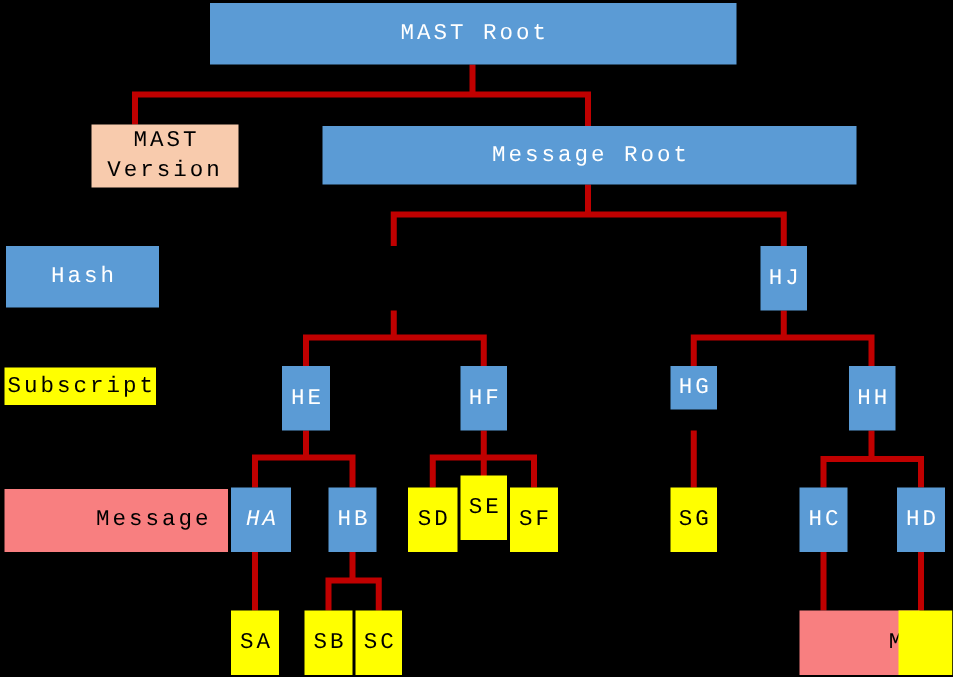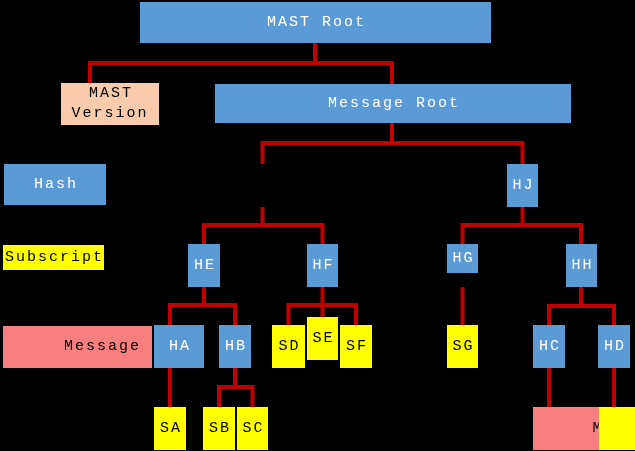--- a/index.html
+++ b/index.html
@@ -63,21 +63,21 @@
   <div class="node blue" style="left:4px;top:164px;width:102px;height:41px;">Hash</div>
   <div class="node blue" style="left:507px;top:164px;width:31px;height:43px;">HJ</div>
 
   <div class="node yellow" style="left:3px;top:245px;width:101px;height:25px;">Subscript</div>
   <div class="node blue" style="left:188px;top:244px;width:32px;height:43px;">HE</div>
   <div class="node blue" style="left:307px;top:244px;width:31px;height:43px;">HF</div>
   <div class="node blue" style="left:447px;top:244px;width:31px;height:29px;">HG</div>
   <div class="node blue" style="left:566px;top:244px;width:31px;height:43px;">HH</div>
 
   <div class="node salmon" style="left:3px;top:326px;width:101px;height:42px;">Message</div>
-  <div class="node blue" style="left:154px;top:325px;width:50px;height:43px;">HA</div>
+  <div class="node blue" style="left:154px;top:325px;width:40px;height:43px;font-style:italic;">HA</div>
   <div class="node blue" style="left:219px;top:325px;width:32px;height:43px;">HB</div>
   <div class="node yellow" style="left:272px;top:325px;width:33px;height:43px;">SD</div>
   <div class="node yellow" style="left:307px;top:317px;width:31px;height:43px;">SE</div>
   <div class="node yellow" style="left:447px;top:325px;width:31px;height:43px;">SG</div>
   <div class="node yellow" style="left:340px;top:325px;width:32px;height:43px;">SF</div>
   <div class="node blue" style="left:533px;top:325px;width:32px;height:43px;">HC</div>
   <div class="node blue" style="left:598px;top:325px;width:32px;height:43px;">HD</div>
 
   <div class="node yellow" style="left:154px;top:407px;width:32px;height:43px;">SA</div>
   <div class="node yellow" style="left:203px;top:407px;width:32px;height:43px;">SB</div>

